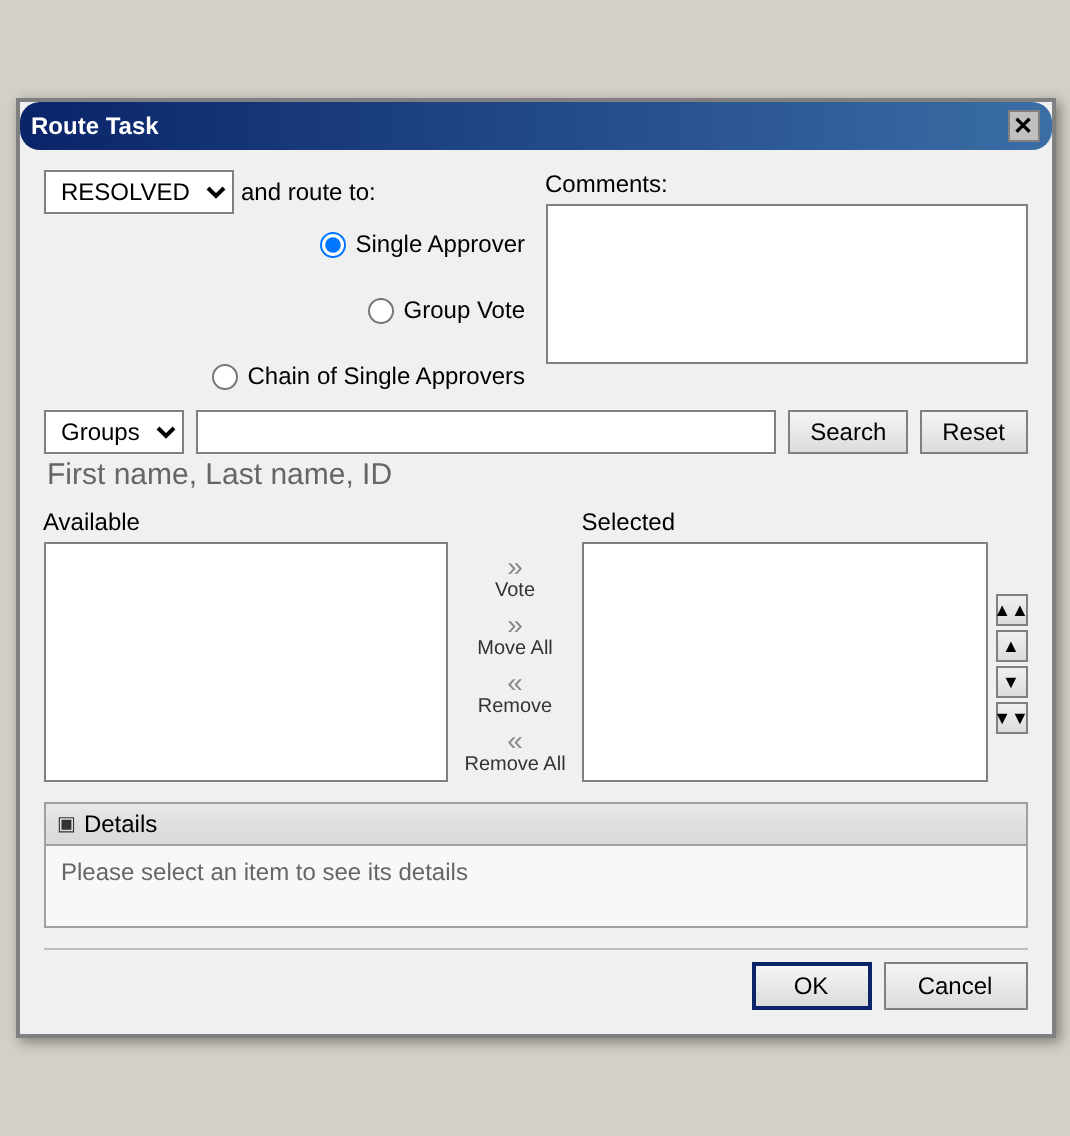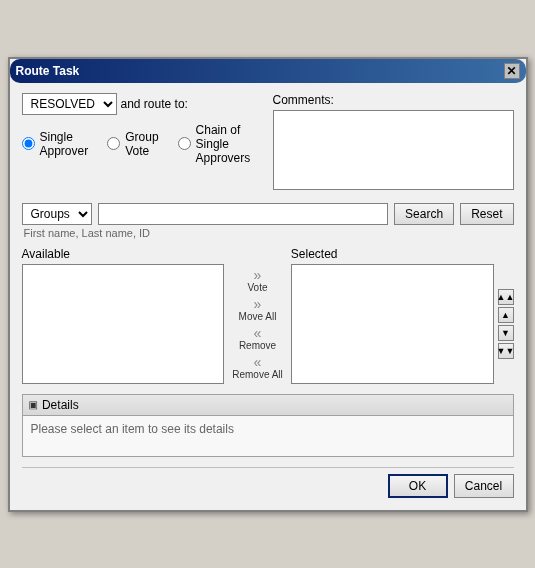--- a/index.html
+++ b/index.html
@@ -58,23 +58,24 @@
     }
     select {
       border: 1px solid #808080;
       background: white;
       padding: 2px 4px;
       height: 22px;
       cursor: pointer;
     }
     .radio-group {
       display: flex;
-      flex-direction: row;
+      flex-direction: column;
       gap: 19px;
       margin-top: 4px;
+      align-items: flex-end;
     }
     .radio-item {
       display: flex;
       align-items: center;
       gap: 5px;
       cursor: pointer;
     }
     .radio-item input[type="radio"] {
       margin: 0;
       cursor: pointer;
@@ -112,21 +113,21 @@
       padding: 0 10px;
       border: 1px solid #808080;
       background: linear-gradient(to bottom, #f5f5f5, #dcdcdc);
       cursor: pointer;
       font-size: 12px;
       white-space: nowrap;
       text-align: right;
     }
     .hint-text {
       color: #666;
-      font-size: 11px;
+      font-size: 15px;
       margin-left: 2px;
       margin-bottom: 8px;
     }
     
     .list-section {
       display: flex;
       align-items: stretch;
       gap: 0;
       margin-bottom: 10px;
     }
@@ -224,21 +225,21 @@
     }
     .btn-ok {
       width: 60px;
       height: 24px;
       font-size: 12px;
       border: 2px solid #0a246a;
       background: linear-gradient(to bottom, #f5f5f5, #dcdcdc);
       cursor: pointer;
     }
     .btn-cancel {
-      width: 60px;
+      width: 72px;
       height: 24px;
       font-size: 12px;
       border: 1px solid #808080;
       background: linear-gradient(to bottom, #f5f5f5, #dcdcdc);
       cursor: pointer;
     }
   </style>
 </head>
 <body>
 

